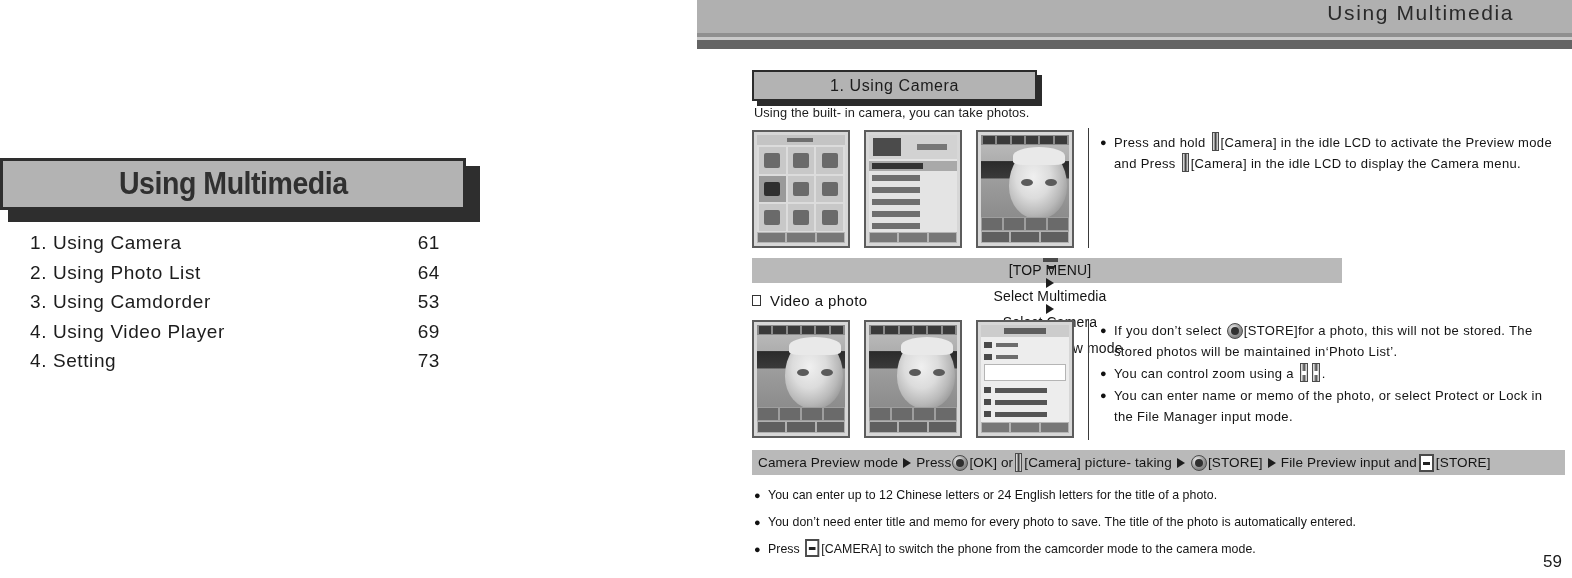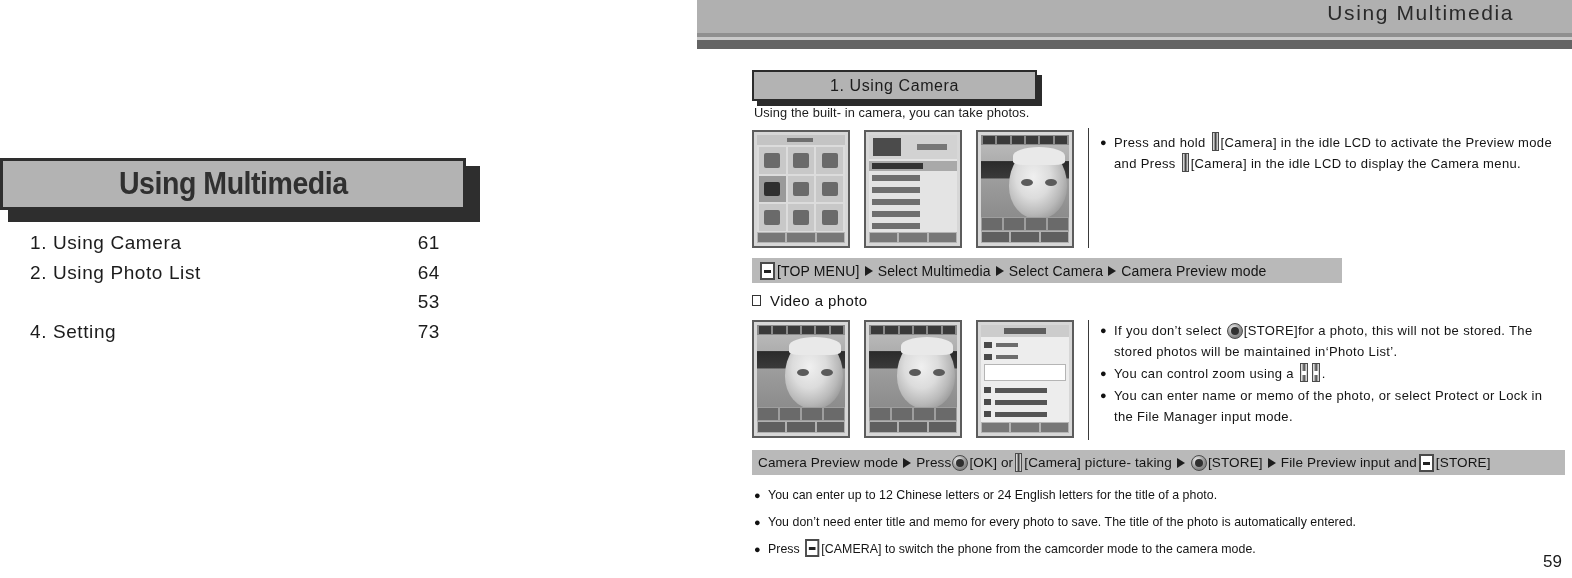--- a/index.html
+++ b/index.html
@@ -410,21 +410,21 @@
     background: #b9b9b9;
     display: flex;
     align-items: center;
     font-size: 14px;
     color: #141414;
     padding-left: 6px;
     box-sizing: border-box;
     white-space: nowrap;
     letter-spacing: 0.15px;
   }
-  #crumb-1 { left: 752px; top: 258px; width: 590px; height: 25px; }
+  #crumb-1 { left: 752px; top: 258px; width: 590px; height: 25px; flex-direction: column; }
   #crumb-2 { left: 752px; top: 450px; width: 813px; height: 25px; font-size: 13.5px; }
   .tri {
     display: inline-block;
     margin: 0 5px;
     width: 0; height: 0;
     border-left: 8px solid #1d1d1d;
     border-top: 5px solid transparent;
     border-bottom: 5px solid transparent;
     vertical-align: 0px;
   }
@@ -472,22 +472,28 @@
         <span class="toc-label">1. Using Camera</span>
         <span class="toc-spacer"></span>
         <span class="toc-page">61</span>
       </div>
       <div class="toc-row">
         <span class="toc-label">2. Using Photo List</span>
         <span class="toc-spacer"></span>
         <span class="toc-page">64</span>
       </div>
       <div class="toc-row">
+        <span class="toc-label">3. Using Camdorder</span>
         <span class="toc-spacer"></span>
         <span class="toc-page">53</span>
+      </div>
+      <div class="toc-row">
+        <span class="toc-label">4. Using Video Player</span>
+        <span class="toc-spacer"></span>
+        <span class="toc-page">69</span>
       </div>
       <div class="toc-row">
         <span class="toc-label">4. Setting</span>
         <span class="toc-spacer"></span>
         <span class="toc-page">73</span>
       </div>
     </div>
 </div>
 
 <div id="right-page">

